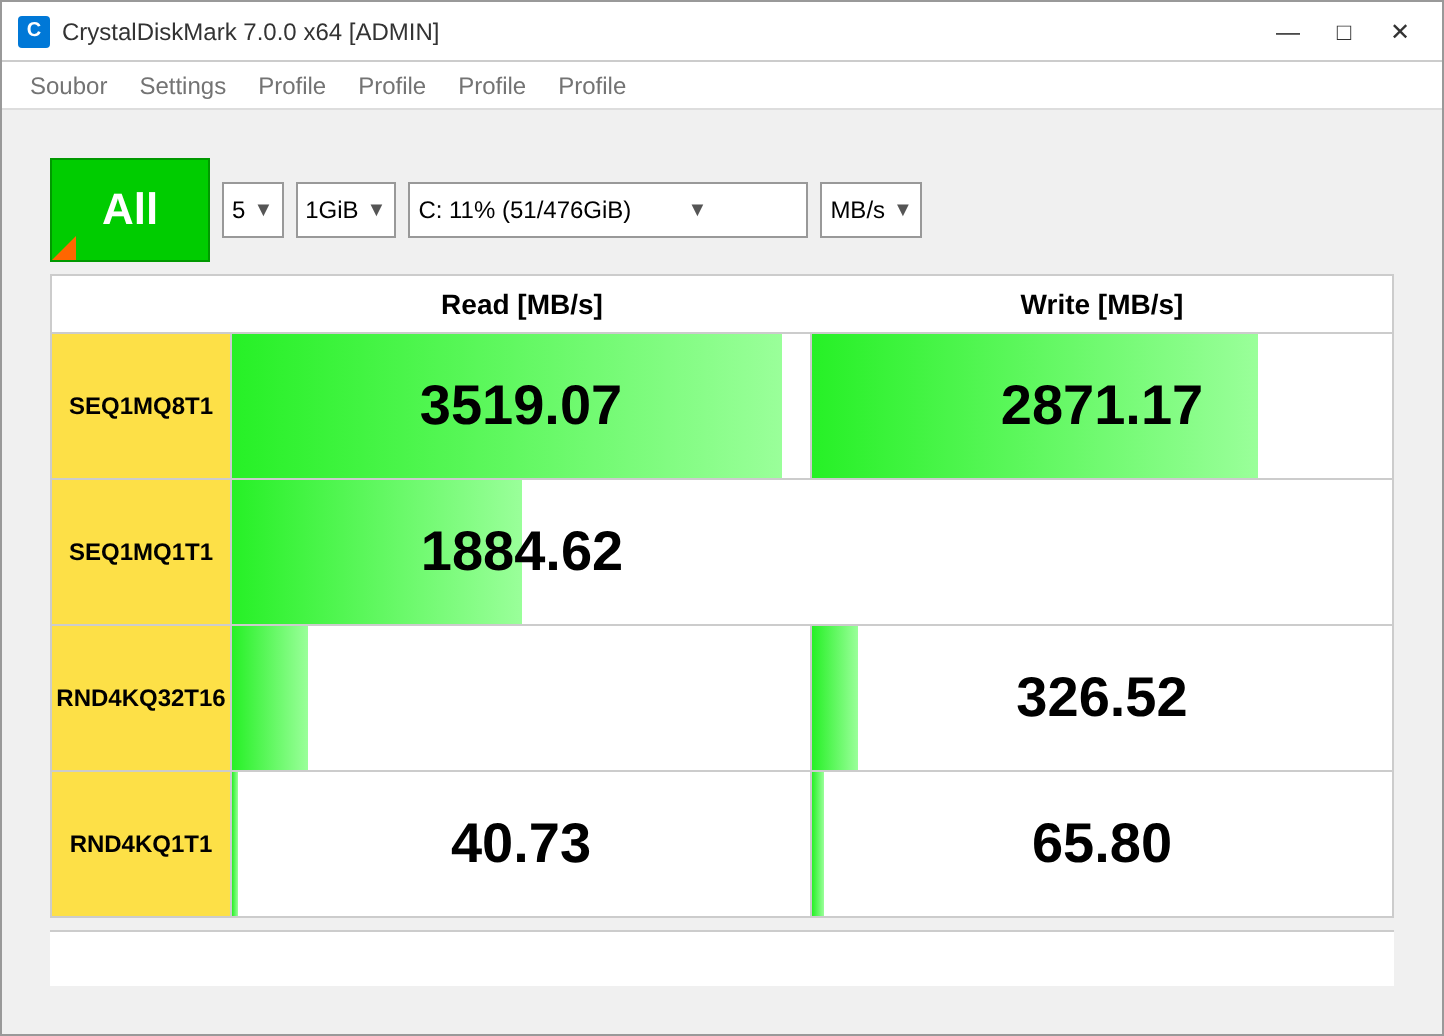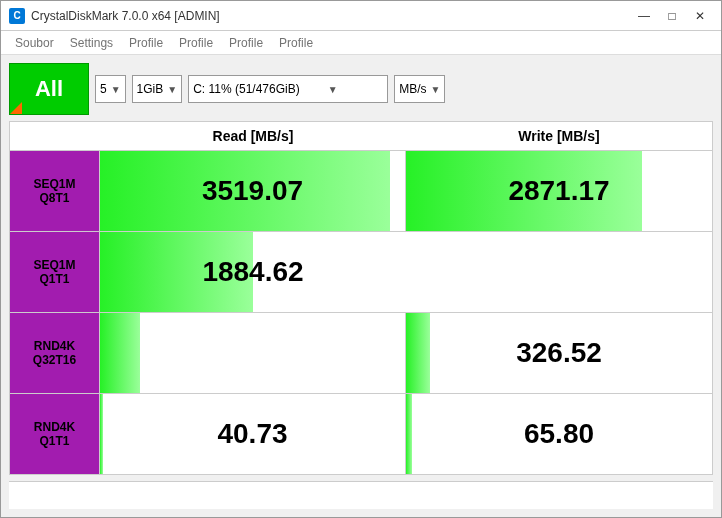--- a/index.html
+++ b/index.html
@@ -76,21 +76,21 @@
     .menu-item {
       padding: 2px 6px;
       font-size: 12px;
       color: #737373;
       cursor: pointer;
       border-radius: 2px;
     }
 
     .content {
       flex: 1;
-      padding: 8px;
+      padding: 24px;
       display: flex;
       flex-direction: column;
       gap: 6px;
     }
     .controls-row {
       display: flex;
       align-items: center;
       gap: 6px;
     }
     .all-btn {
@@ -158,23 +158,23 @@
     .table-row {
       display: grid;
       grid-template-columns: 90px 1fr 1fr;
       border-bottom: 1px solid #ccc;
       flex: 1;
     }
     .table-row:last-child {
       border-bottom: none;
     }
     .row-label {
-      background: #a21caf;
-      display: flex;
-      flex-direction: column;
+      background: #fde047;
+      display: flex;
+      flex-direction: row;
       align-items: center;
       justify-content: center;
       font-size: 12px;
       font-weight: bold;
       color: #000;
       padding: 4px;
       border-right: 1px solid #ccc;
     }
     .cell {
       position: relative;

